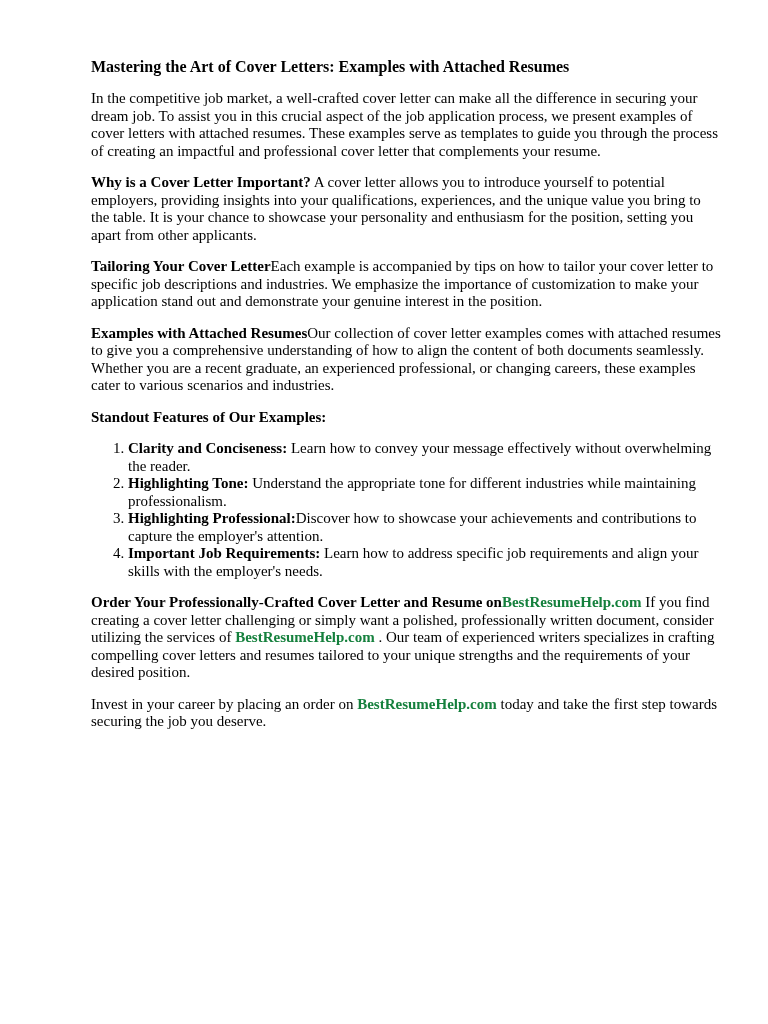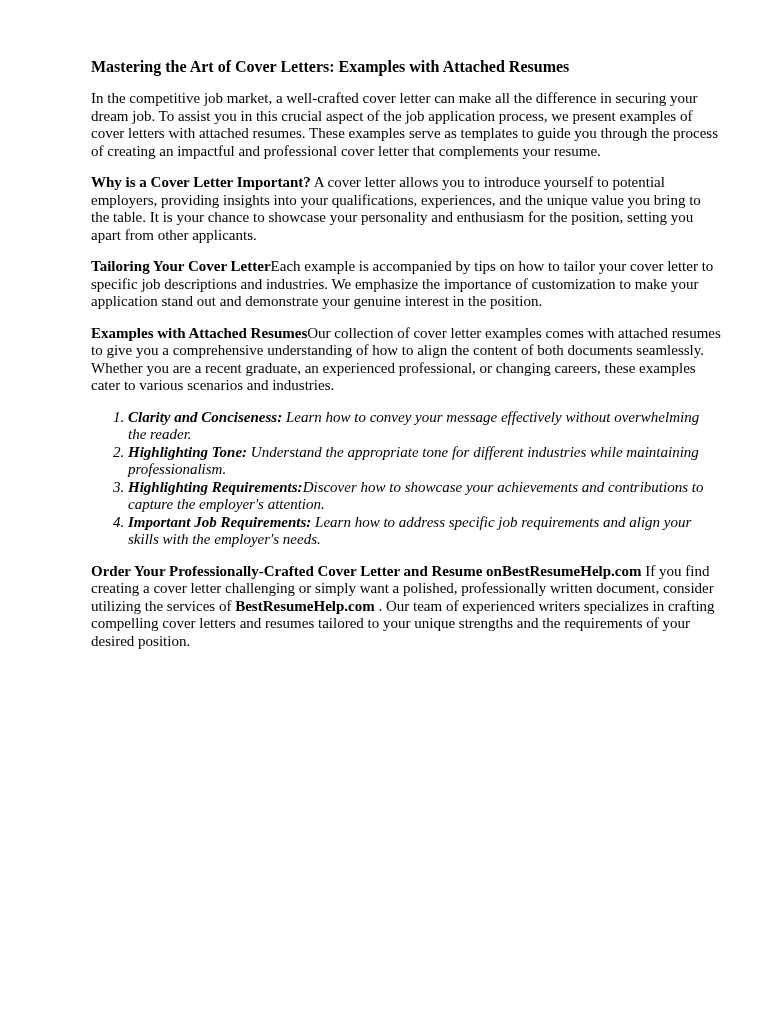--- a/index.html
+++ b/index.html
@@ -33,48 +33,49 @@
     font-weight: bold;
     margin-top: 36px;
   }
   ol.features {
     margin: 0 0 14px 0;
     padding: 0 0 0 37px;
   }
   ol.features li {
     margin: 0;
     padding: 0;
-    font-style: italic;
   }
   a.site-link {
-    color: #000000;
+    color: #15803d;
     font-weight: bold;
     text-decoration: none;
     cursor: pointer;
   }
 </style>
 </head>
 <body>
 
 <div class="page">
 
   <p class="doc-title">Mastering the Art of Cover Letters: Examples with Attached Resumes</p>
 
   <p>In the competitive job market, a well-crafted cover letter can make all the difference in securing your dream job. To assist you in this crucial aspect of the job application process, we present examples of cover letters with attached resumes. These examples serve as templates to guide you through the process of creating an impactful and professional cover letter that complements your resume.</p>
 
   <p><b class="bold">Why is a Cover Letter Important?</b><span> A cover letter allows you to introduce yourself to potential employers, providing insights into your qualifications, experiences, and the unique value you bring to the table. It is your chance to showcase your personality and enthusiasm for the position, setting you apart from other applicants.</span></p>
 
   <p><b class="bold">Tailoring Your Cover Letter</b><span>Each example is accompanied by tips on how to tailor your cover letter to specific job descriptions and industries. We emphasize the importance of customization to make your application stand out and demonstrate your genuine interest in the position.</span></p>
 
   <p><b class="bold">Examples with Attached Resumes</b><span>Our collection of cover letter examples comes with attached resumes to give you a comprehensive understanding of how to align the content of both documents seamlessly. Whether you are a recent graduate, an experienced professional, or changing careers, these examples cater to various scenarios and industries.</span></p>
 
+  <p class="bold">Standout Features of Our Examples:</p>
 
   <ol class="features">
     <li><b class="bold">Clarity and Conciseness:</b><span> Learn how to convey your message effectively without overwhelming the reader.</span></li>
     <li><b class="bold">Highlighting Tone:</b><span> Understand the appropriate tone for different industries while maintaining professionalism.</span></li>
-    <li><b class="bold">Highlighting Requirements:</b><span>Discover how to showcase your achievements and contributions to capture the employer's attention.</span></li>
+    <li><b class="bold">Highlighting Professional:</b><span>Discover how to showcase your achievements and contributions to capture the employer's attention.</span></li>
     <li><b class="bold">Important Job Requirements:</b><span> Learn how to address specific job requirements and align your skills with the employer's needs.</span></li>
   </ol>
 
   <p><b class="bold">Order Your Professionally-Crafted Cover Letter and Resume on</b><a class="site-link" href="#">BestResumeHelp.com</a><span> If you find creating a cover letter challenging or simply want a polished, professionally written document, consider utilizing the services of </span><a class="site-link" href="#">BestResumeHelp.com</a><span> . Our team of experienced writers specializes in crafting compelling cover letters and resumes tailored to your unique strengths and the requirements of your desired position.</span></p>
 
+  <p><span>Invest in your career by placing an order on </span><a class="site-link" href="#">BestResumeHelp.com</a><span> today and take the first step towards securing the job you deserve.</span></p>
 
 </div>
 
 </body></html>

